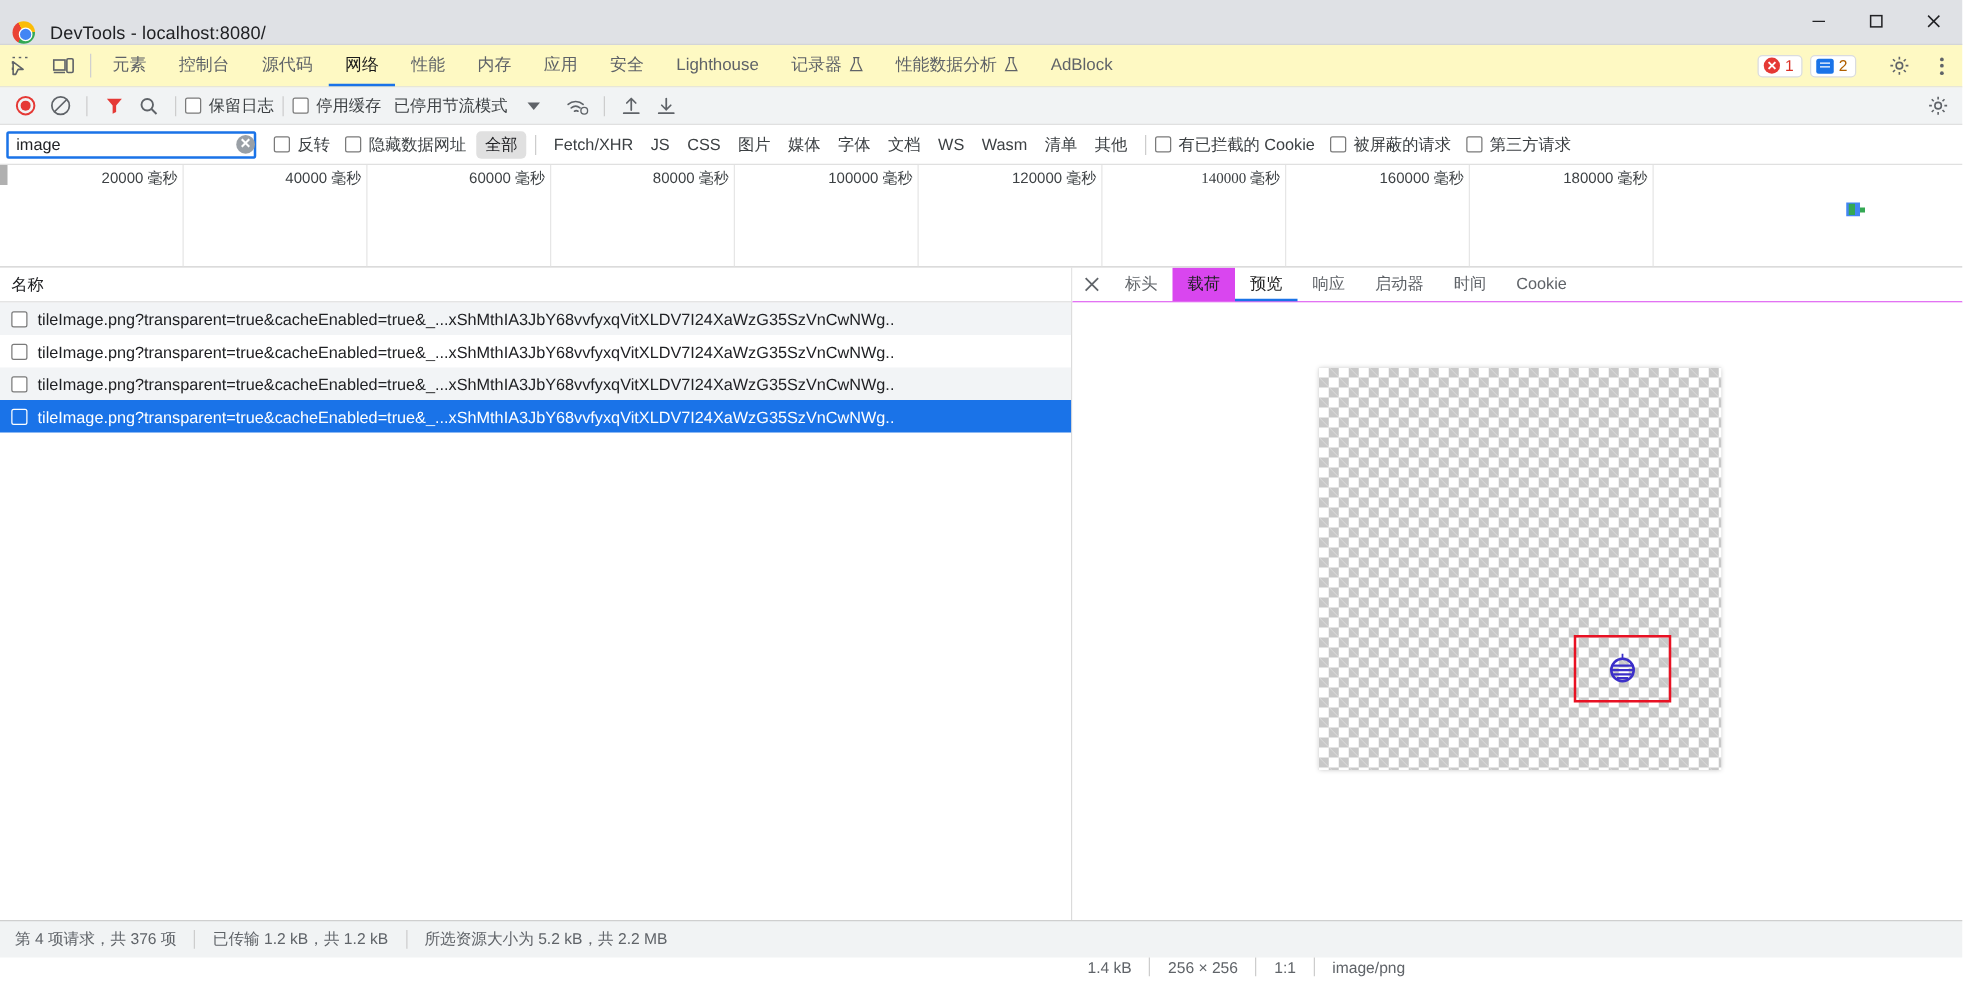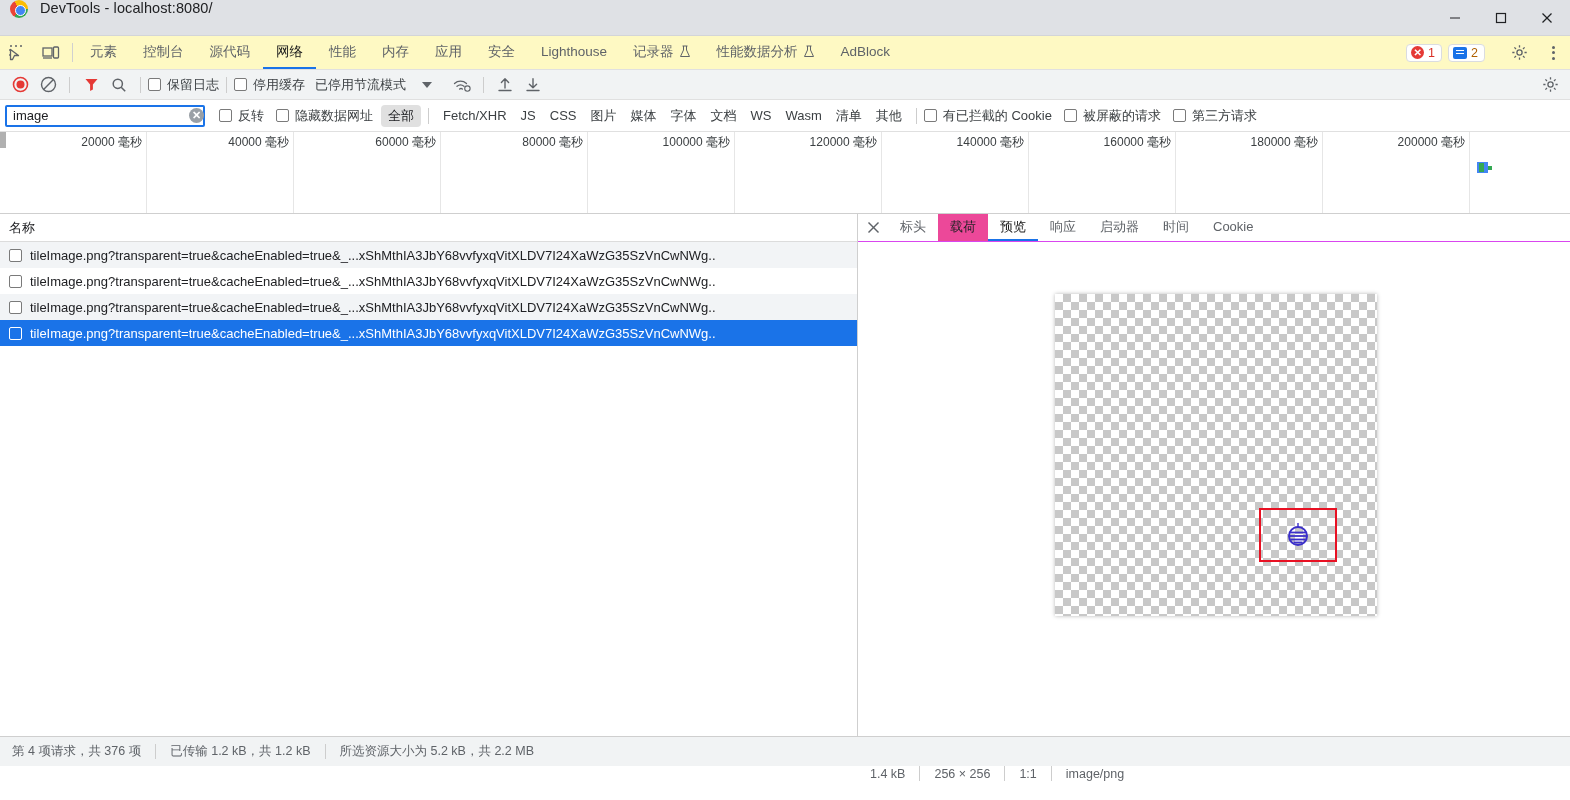--- a/index.html
+++ b/index.html
@@ -6,21 +6,21 @@
   html, body {
     width: 1570px; height: 800px;
     font-family: "Liberation Sans", sans-serif;
     background: #ffffff;
     overflow: hidden;
     -webkit-font-smoothing: antialiased;
   }
 
   
   .titlebar {
-    height: 36px; display: flex; align-items: flex-start;
+    height: 36px; display: flex; align-items: flex-end;
     background: #dfe1e5; border-bottom: 1px solid #d3d5d8;
   }
   .chrome-logo {
     width: 18px; height: 18px; margin-left: 10px; margin-right: 12px;
     border-radius: 50%;
     background:
       conic-gradient(from 210deg, #ea4335 0deg 120deg, #fbbc05 120deg 240deg, #34a853 240deg 360deg);
     position: relative; flex: none;
   }
   .chrome-logo::after {
@@ -156,21 +156,21 @@
     height: 28px; display: flex; align-items: stretch;
     background: #fff; border-bottom: 1px solid #d946ef; font-size: 13px;
   }
   .close-x {
     width: 30px; display: flex; align-items: center; justify-content: center; color: #5f6368;
   }
   .d-tab {
     display: flex; align-items: center; padding: 0 12px; color: #5f6368;
     border-bottom: 2px solid transparent; white-space: nowrap;
   }
-  .d-tab.hover { background: #ec4899; color: #202124; }
+  .d-tab.hover { background: #d946ef; color: #202124; }
   .d-tab.active { color: #1a1a1a; border-bottom-color: #1a73e8; }
   .preview-area { flex: 1; position: relative; background: #fff; }
   .img-wrap {
     position: absolute; left: 197px; top: 52px; width: 322px; height: 322px;
     box-shadow: 0 0 4px rgba(0,0,0,.28);
     background-color: #fff;
     background-image:
       linear-gradient(45deg, #c8c8c8 25%, transparent 25%, transparent 75%, #c8c8c8 75%),
       linear-gradient(45deg, #c8c8c8 25%, transparent 25%, transparent 75%, #c8c8c8 75%);
     background-size: 16px 16px;
@@ -435,31 +435,28 @@
     </div>
   <div class="ov-tick" style="left:441px;width:147px;">
       <span>80000 毫秒</span>
     </div>
   <div class="ov-tick" style="left:588px;width:147px;">
       <span>100000 毫秒</span>
     </div>
   <div class="ov-tick" style="left:735px;width:147px;">
       <span>120000 毫秒</span>
     </div>
-  <div class="ov-tick" style="left:882px;width:147px;">
+  <div class="ov-tick" style="left:882px;width:147px;font-family:Liberation Serif, serif;">
       <span>140000 毫秒</span>
     </div>
   <div class="ov-tick" style="left:1029px;width:147px;">
       <span>160000 毫秒</span>
     </div>
   <div class="ov-tick" style="left:1176px;width:147px;">
       <span>180000 毫秒</span>
-    </div>
-  <div class="ov-tick" style="left:1323px;width:147px;">
-      <span>200000 毫秒</span>
     </div>
   <div class="ov-tick" style="left:1470px;width:147px;"></div>
   <div class="ov-bar" style="left:1477px; top:30px;"></div>
   <div class="ov-bar-tail" style="left:1488px; top:34px;"></div>
 </div>
 
 <div class="split">
 
   <div class="req-pane">
     <div class="req-head">

